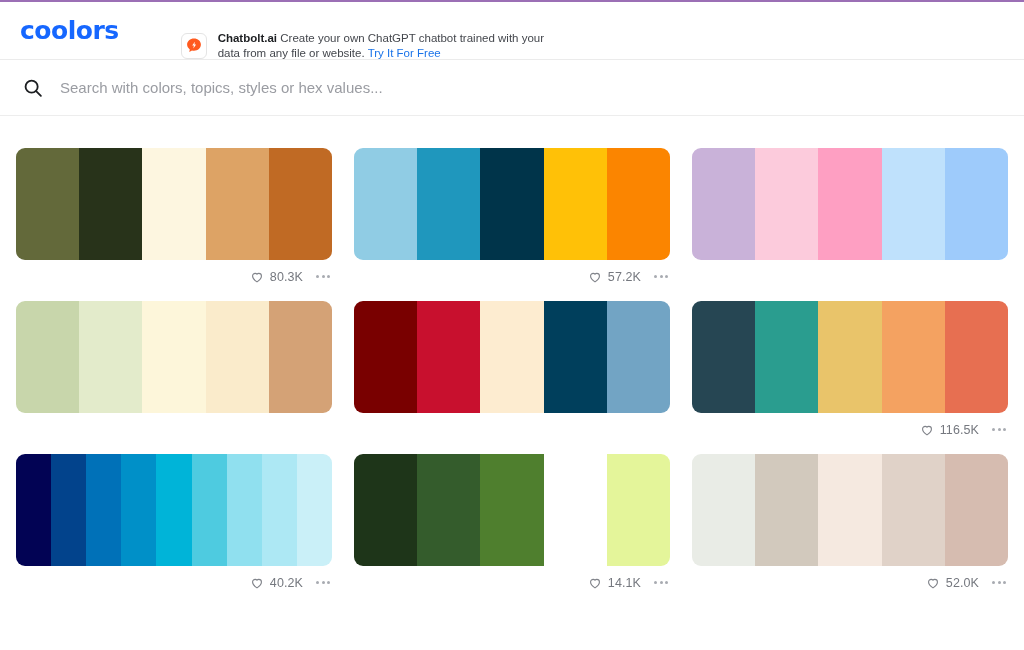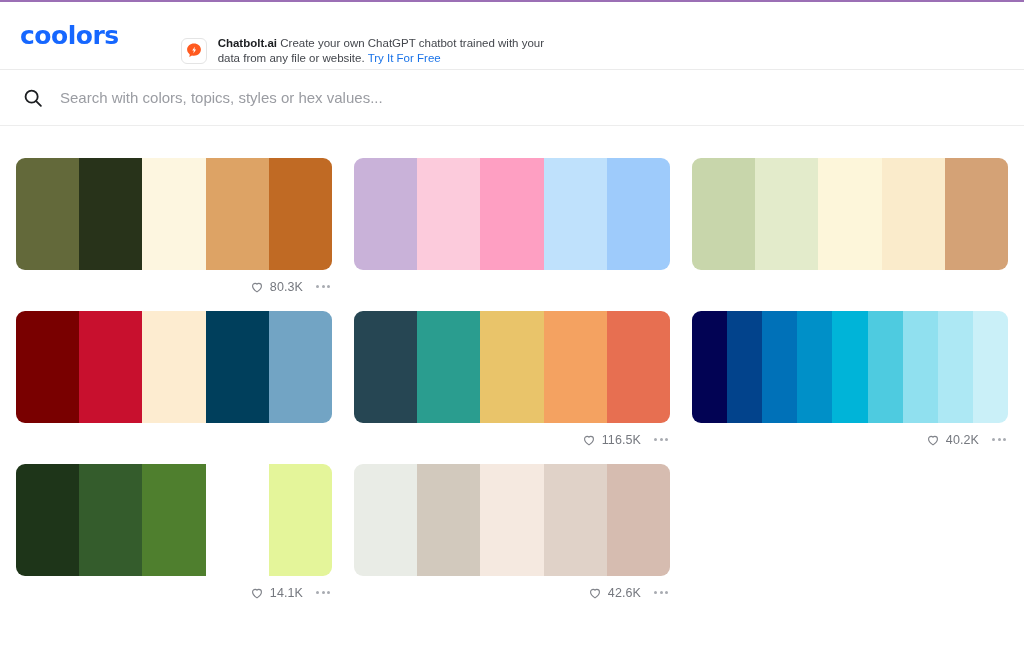--- a/index.html
+++ b/index.html
@@ -15,21 +15,21 @@
 
   
   .top-accent {
     height: 2px;
     width: 100%;
     background: #9b6fb5;
   }
 
   
   .header {
-    height: 68px;
+    height: 58px;
     display: flex;
     align-items: center;
     padding: 18px 18px;
     border-bottom: 1px solid #ebebeb;
     background: #fff;
   }
   .logo {
     font-size: 25px;
     font-weight: bold;
     letter-spacing: -0.5px;
@@ -187,20 +187,44 @@
         </div>
         <div class="dots">
           <i></i>
           <i></i>
           <i></i>
         </div>
       </div>
     </div>
     <div class="card">
       <div class="swatches">
+        <div class="swatch" style="background: rgb(144, 204, 228);"></div>
+        <div class="swatch" style="background: rgb(31, 151, 189);"></div>
+        <div class="swatch" style="background: rgb(0, 52, 74);"></div>
+        <div class="swatch" style="background: rgb(255, 193, 7);"></div>
+        <div class="swatch" style="background: rgb(251, 133, 0);"></div>
+      </div>
+      <div class="card-footer">
+        <div class="like">
+          <span>
+            <svg class="heart" viewBox="0 0 24 24" aria-hidden="true">
+              <path d="M12 20.4s-7.6-4.9-7.6-10.1c0-2.6 2-4.6 4.5-4.6 1.7 0 2.7.9 3.1 1.6.4-.7 1.4-1.6 3.1-1.6 2.5 0 4.5 2 4.5 4.6 0 5.2-7.6 10.1-7.6 10.1z" fill="none" stroke="#80838a" stroke-width="1.9" stroke-linejoin="round"></path>
+            </svg>
+          </span>
+          <span class="like-count">57.2K</span>
+        </div>
+        <div class="dots">
+          <i></i>
+          <i></i>
+          <i></i>
+        </div>
+      </div>
+    </div>
+    <div class="card">
+      <div class="swatches">
         <div class="swatch" style="background: rgb(201, 178, 217);"></div>
         <div class="swatch" style="background: rgb(252, 203, 220);"></div>
         <div class="swatch" style="background: rgb(254, 159, 194);"></div>
         <div class="swatch" style="background: rgb(191, 225, 252);"></div>
         <div class="swatch" style="background: rgb(158, 203, 251);"></div>
       </div>
     </div>
     <div class="card">
       <div class="swatches">
         <div class="swatch" style="background: rgb(200, 214, 171);"></div>
@@ -303,21 +327,21 @@
         <div class="swatch" style="background: rgb(224, 210, 200);"></div>
         <div class="swatch" style="background: rgb(214, 188, 176);"></div>
       </div>
       <div class="card-footer">
         <div class="like">
           <span>
             <svg class="heart" viewBox="0 0 24 24" aria-hidden="true">
               <path d="M12 20.4s-7.6-4.9-7.6-10.1c0-2.6 2-4.6 4.5-4.6 1.7 0 2.7.9 3.1 1.6.4-.7 1.4-1.6 3.1-1.6 2.5 0 4.5 2 4.5 4.6 0 5.2-7.6 10.1-7.6 10.1z" fill="none" stroke="#80838a" stroke-width="1.9" stroke-linejoin="round"></path>
             </svg>
           </span>
-          <span class="like-count">42.6K</span>
+          <span class="like-count">52.0K</span>
         </div>
         <div class="dots">
           <i></i>
           <i></i>
           <i></i>
         </div>
       </div>
     </div>
   </div>
 

